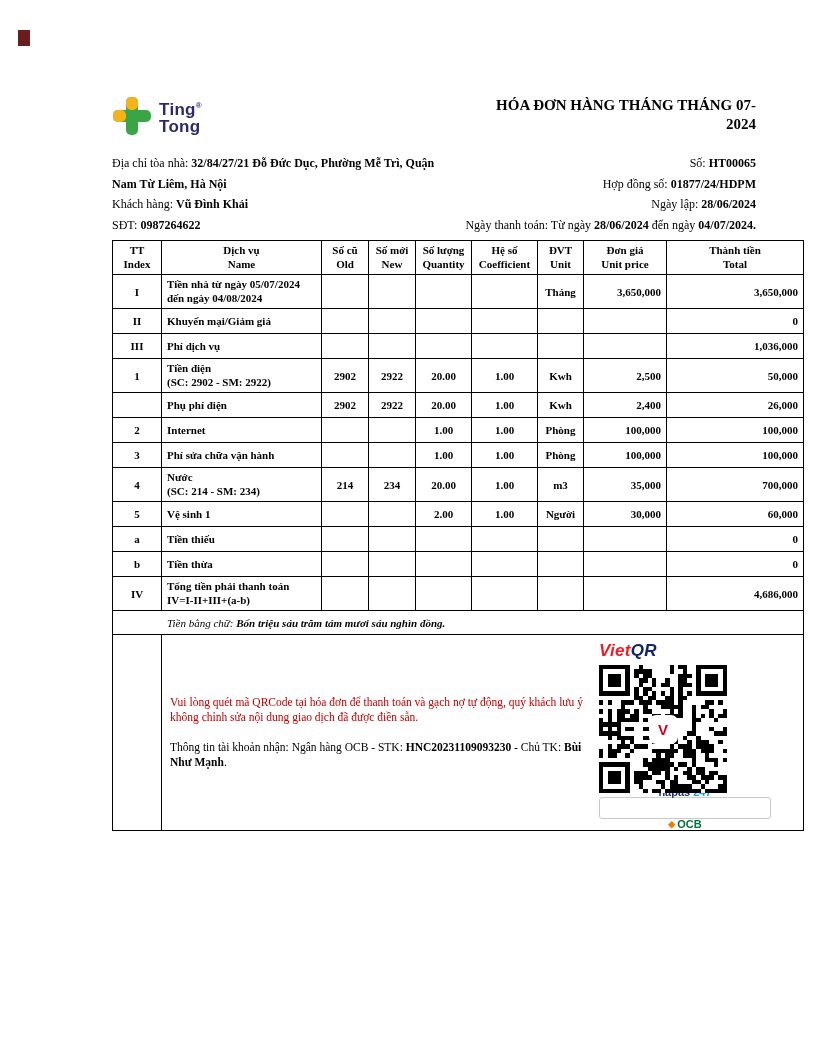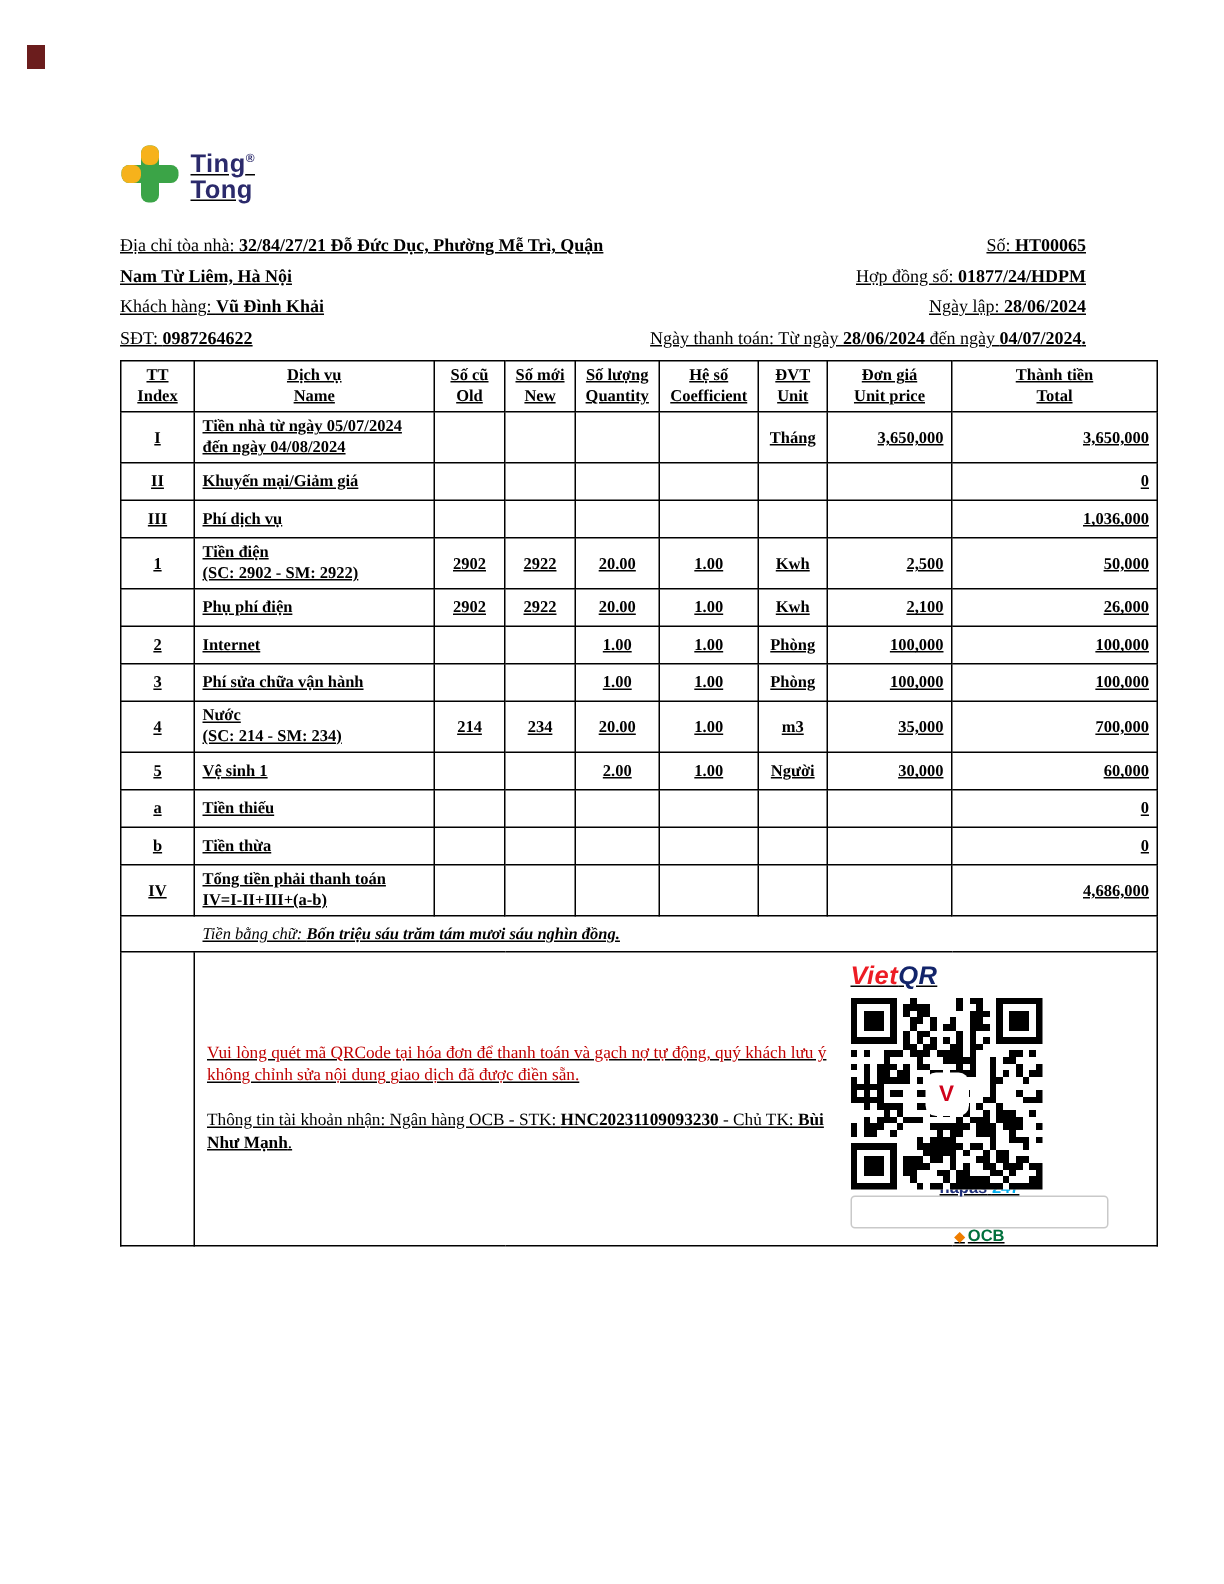--- a/index.html
+++ b/index.html
@@ -1,20 +1,20 @@
 <!DOCTYPE html>
 <html><head>
 <meta charset="utf-8">
 <style>
   * { margin:0; padding:0; box-sizing:border-box; }
   html, body { width:816px; background:#ffffff; }
   body { height:1056px; font-family:"Liberation Serif", serif; color:#000; }
   .page { position:relative; width:816px; height:1056px; background:#fff; overflow:hidden; }
   .corner-mark { position:absolute; left:18px; top:30px; }
-  .content { position:absolute; left:80px; top:96px; width:691px;text-decoration:underline; }
+  .content { position:absolute; left:112px; top:96px; width:691px; }
 
   
   .top-row { display:flex; justify-content:space-between; align-items:flex-start; min-height:46px; }
   .logo { display:flex; align-items:center; gap:7px; }
   .logo-text { font-family:"Liberation Sans", sans-serif; font-weight:bold; font-size:17px; line-height:17px; letter-spacing:.3px; }
   .logo-text sup { font-size:8px; font-weight:bold; }
   .title { width:286px; margin-right:47px; font-size:15px; line-height:18.5px; font-weight:bold; text-align:right; white-space:pre-line; }
 
   
   .info { display:flex; margin-top:11px; font-size:12px; line-height:20.6px; }
@@ -78,20 +78,22 @@
           <rect x="1" y="14" width="38" height="12" rx="5" fill="#3ba447"></rect>
           <rect x="1" y="14" width="13" height="12" rx="5" fill="#f6b21b"></rect>
           <rect x="14" y="1" width="12" height="13" rx="5" fill="#f6b21b"></rect>
           <rect x="14" y="14" width="12" height="12" fill="#3ba447"></rect>
         </svg>
         <div class="logo-text" style="color:#2b2a6b;">
           <div><span>Ting</span><sup>®</sup></div>
           <div>Tong</div>
         </div>
       </div>
+      <div class="title">HÓA ĐƠN HÀNG THÁNG THÁNG 07-
+2024</div>
     </div>
 
     <div class="info">
       <div class="info-left">
         <p><span>Địa chỉ tòa nhà: </span><b>32/84/27/21 Đỗ Đức Dục, Phường Mễ Trì, Quận Nam Từ Liêm, Hà Nội</b></p>
         <p><span>Khách hàng: </span><b>Vũ Đình Khải</b></p>
         <p><span>SĐT: </span><b>0987264622</b></p>
       </div>
       <div class="info-right">
         <p><span>Số: </span><b>HT00065</b></p>
@@ -183,21 +185,21 @@
             <td class="c-money">50,000</td>
           </tr>
           <tr>
             <td class="c-tt"></td>
             <td class="c-name">Phụ phí điện</td>
             <td class="c-mid">2902</td>
             <td class="c-mid">2922</td>
             <td class="c-mid">20.00</td>
             <td class="c-mid">1.00</td>
             <td class="c-mid">Kwh</td>
-            <td class="c-money">2,100</td>
+            <td class="c-money">2,400</td>
             <td class="c-money">26,000</td>
           </tr>
           <tr>
             <td class="c-tt">2</td>
             <td class="c-name">Internet</td>
             <td class="c-mid"></td>
             <td class="c-mid"></td>
             <td class="c-mid">1.00</td>
             <td class="c-mid">1.00</td>
             <td class="c-mid">Phòng</td>

